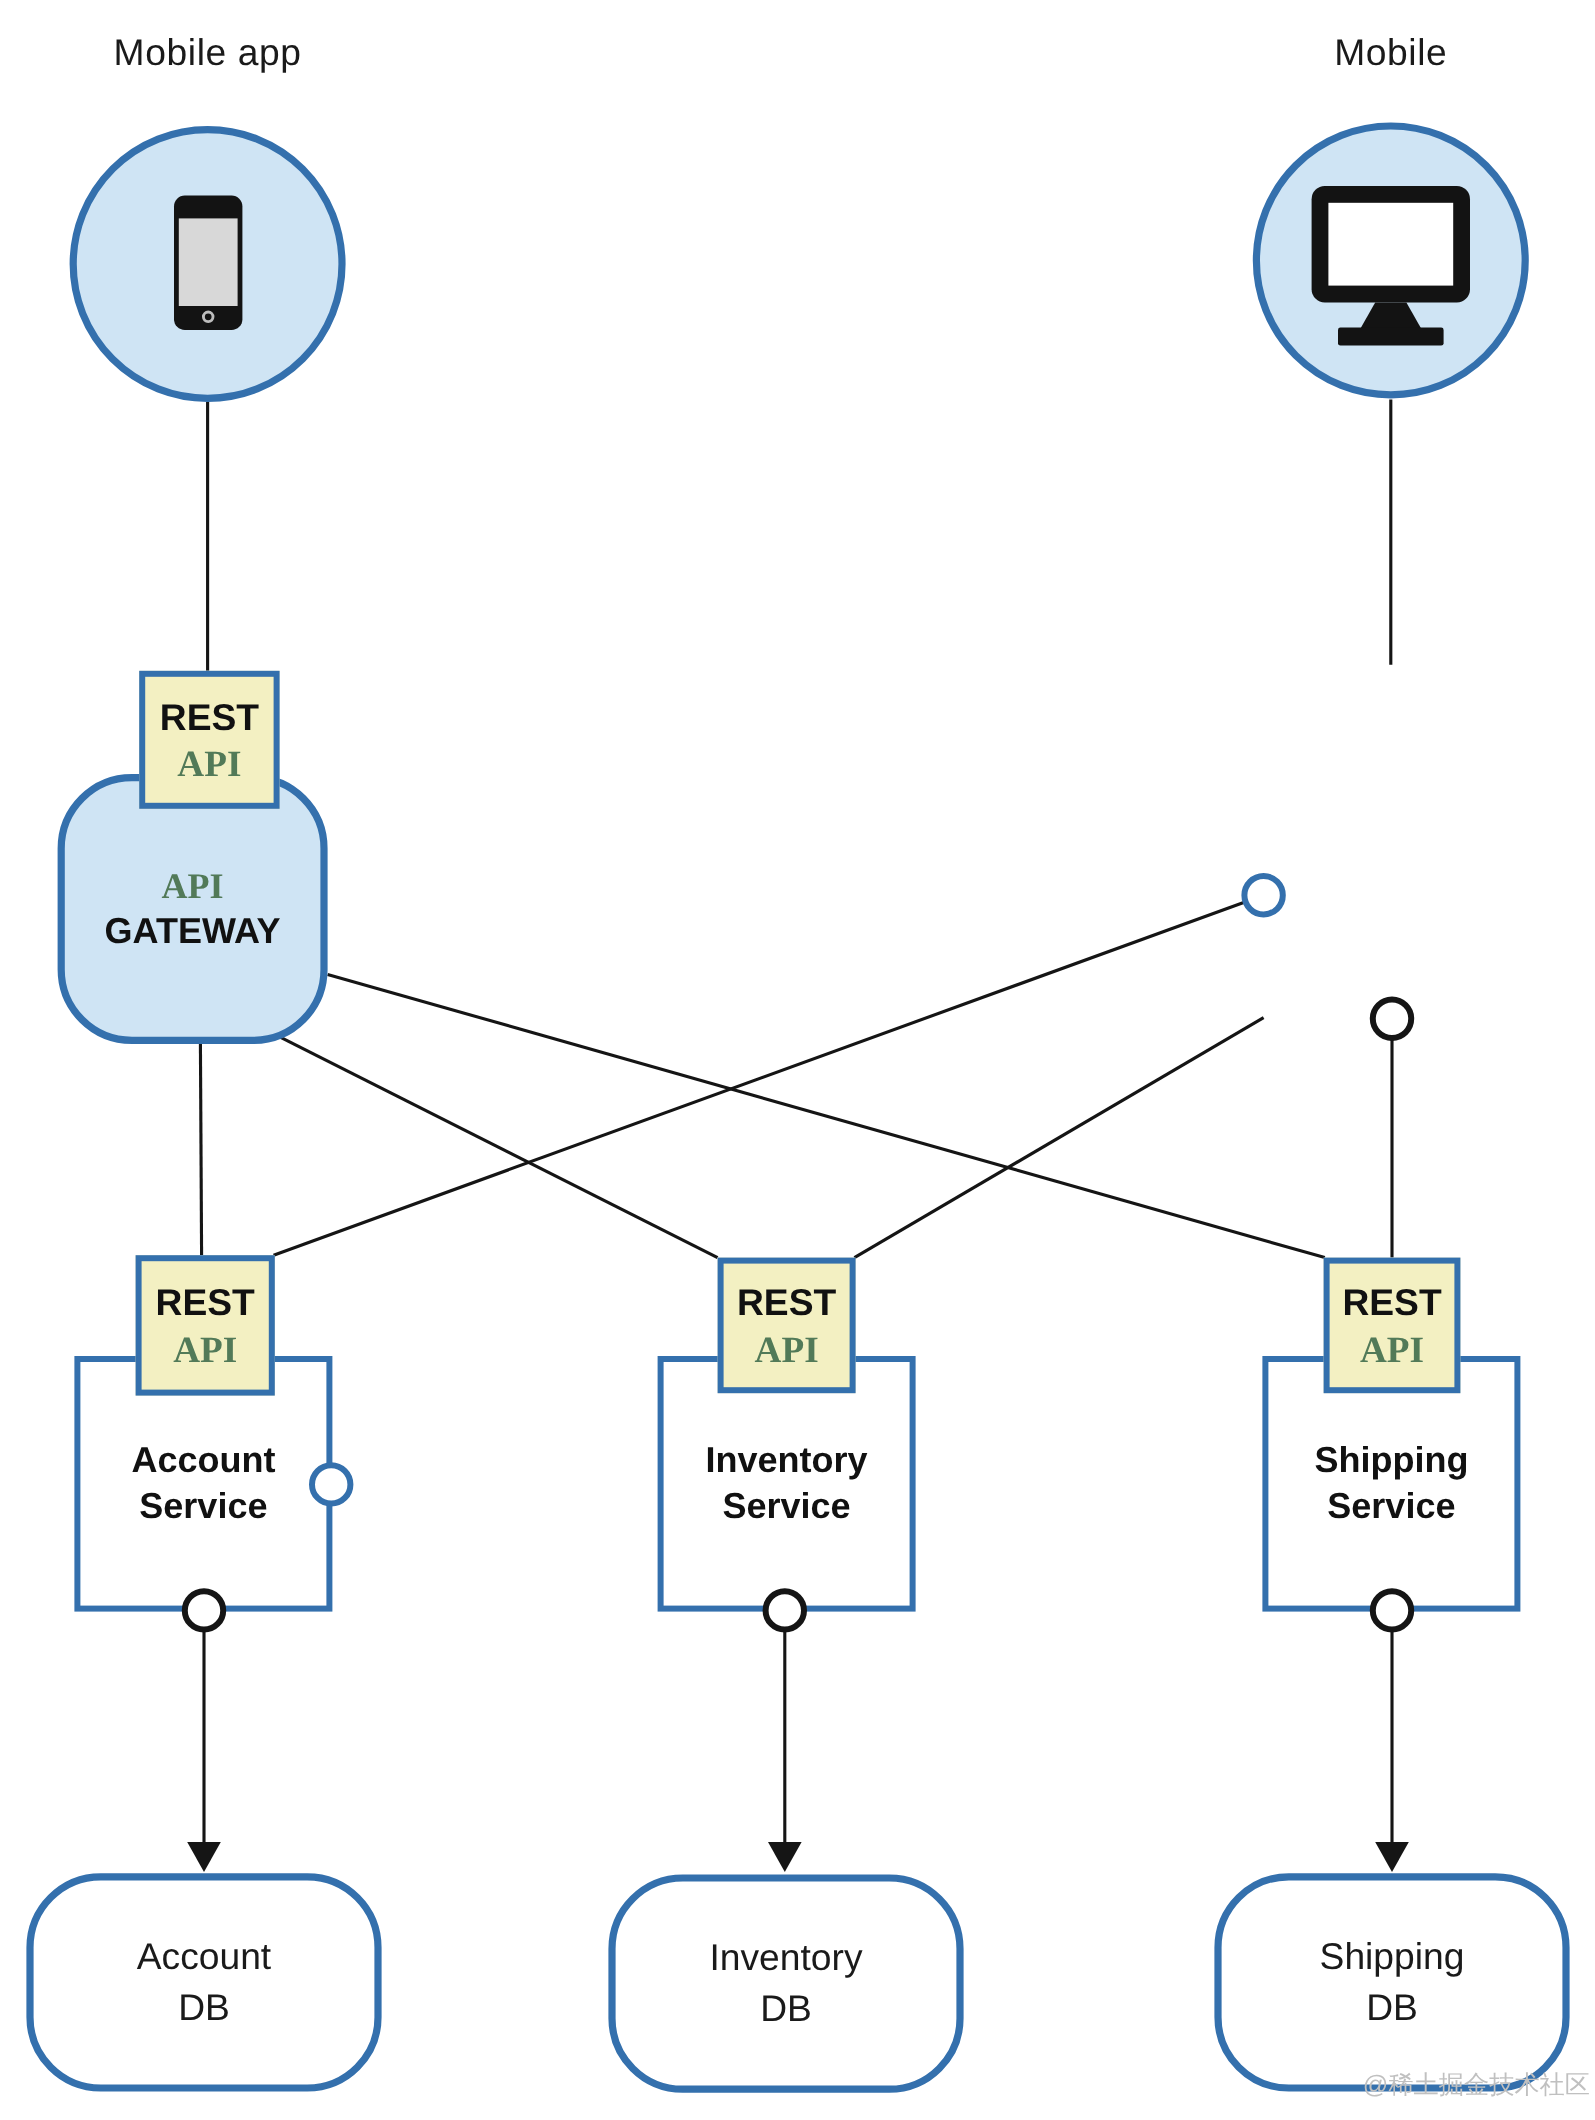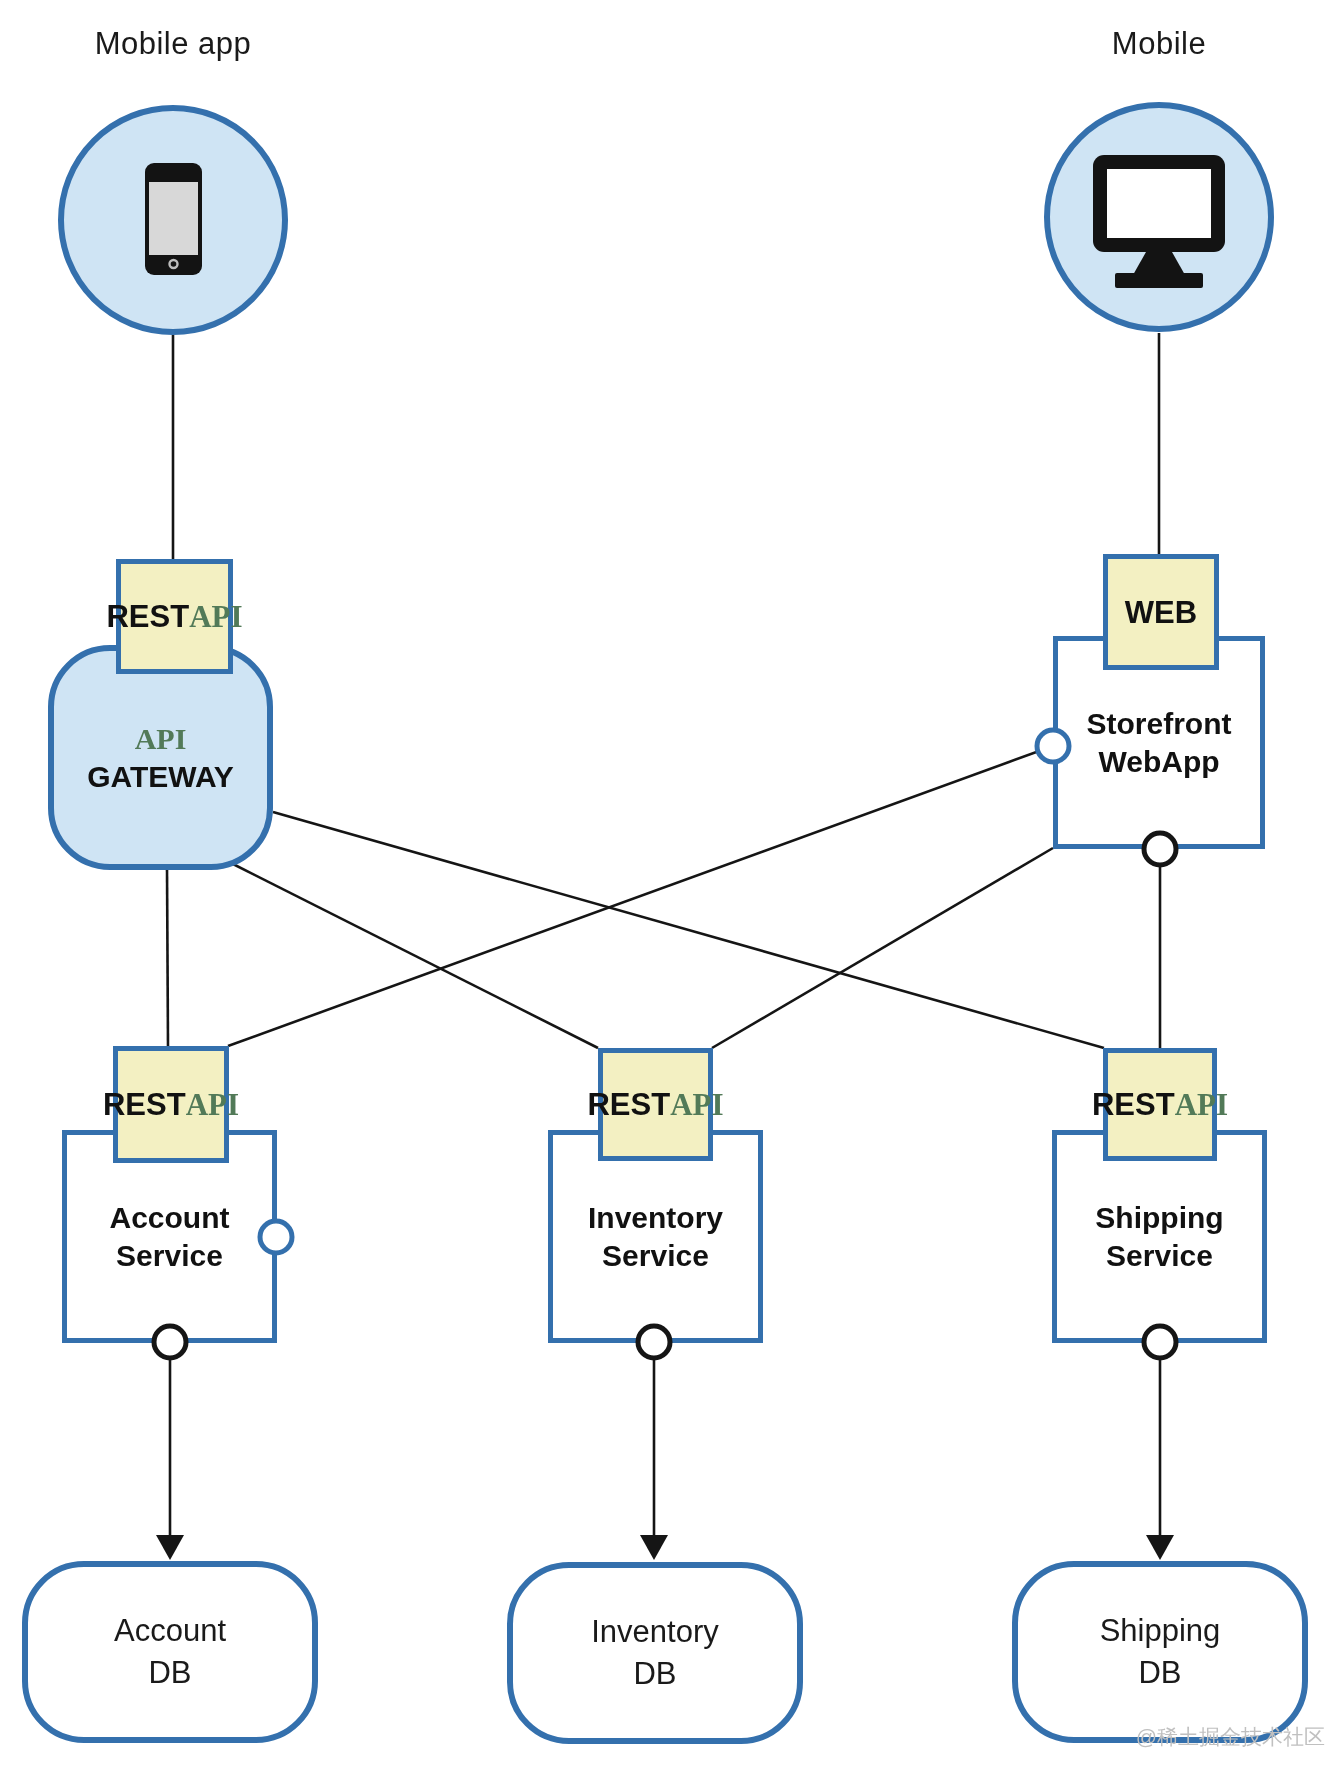--- a/index.html
+++ b/index.html
@@ -31,21 +31,21 @@
     display:flex;align-items:center;justify-content:center;
   }
   .box{
     z-index:2;background:#ffffff;border:5px solid var(--node-border);
     display:flex;flex-direction:column;align-items:center;justify-content:center;
     text-align:center;font-weight:700;font-size:30px;line-height:38px;
   }
   .box.blue{background:var(--node-fill);border-radius:62px;border-width:6px;}
   .badge{
     z-index:3;background:var(--badge-fill);border:5px solid var(--node-border);
-    display:flex;flex-direction:row;align-items:center;justify-content:center;
+    display:flex;flex-direction:column;align-items:center;justify-content:center;
     text-align:center;font-weight:700;font-size:31px;line-height:39px;
   }
   .db{
     z-index:2;background:#ffffff;border:6px solid var(--node-border);border-radius:62px;
     display:flex;flex-direction:column;align-items:center;justify-content:center;
     text-align:center;font-size:31px;line-height:42px;color:#1a1a1a;
   }
   .green{color:var(--green-text);font-family:Liberation Serif, serif;}
   .watermark{
     z-index:7;right:4px;bottom:16px;font-size:21px;color:var(--watermark-gray);
@@ -99,27 +99,20 @@
 
   <div class="abs box blue" style="left:48px;top:645px;width:225px;height:225px;">
     <span class="green">API</span>
     <span>GATEWAY</span>
   </div>
   <div class="abs badge" style="left:116px;top:559px;width:117px;height:115px;">
     <span>REST</span>
     <span class="green">API</span>
   </div>
 
-  <div class="abs box" style="left:1053px;top:636px;width:212px;height:213px;">
-    <span>Storefront</span>
-    <span>WebApp</span>
-  </div>
-  <div class="abs badge" style="left:1103px;top:554px;width:116px;height:116px;">
-    <span>WEB</span>
-  </div>
 
   <div class="abs box" style="left:62px;top:1130px;width:215px;height:213px;">
     <span>Account</span>
     <span>Service</span>
   </div>
   <div class="abs badge" style="left:113px;top:1046px;width:116px;height:117px;">
     <span>REST</span>
     <span class="green">API</span>
   </div>
 

